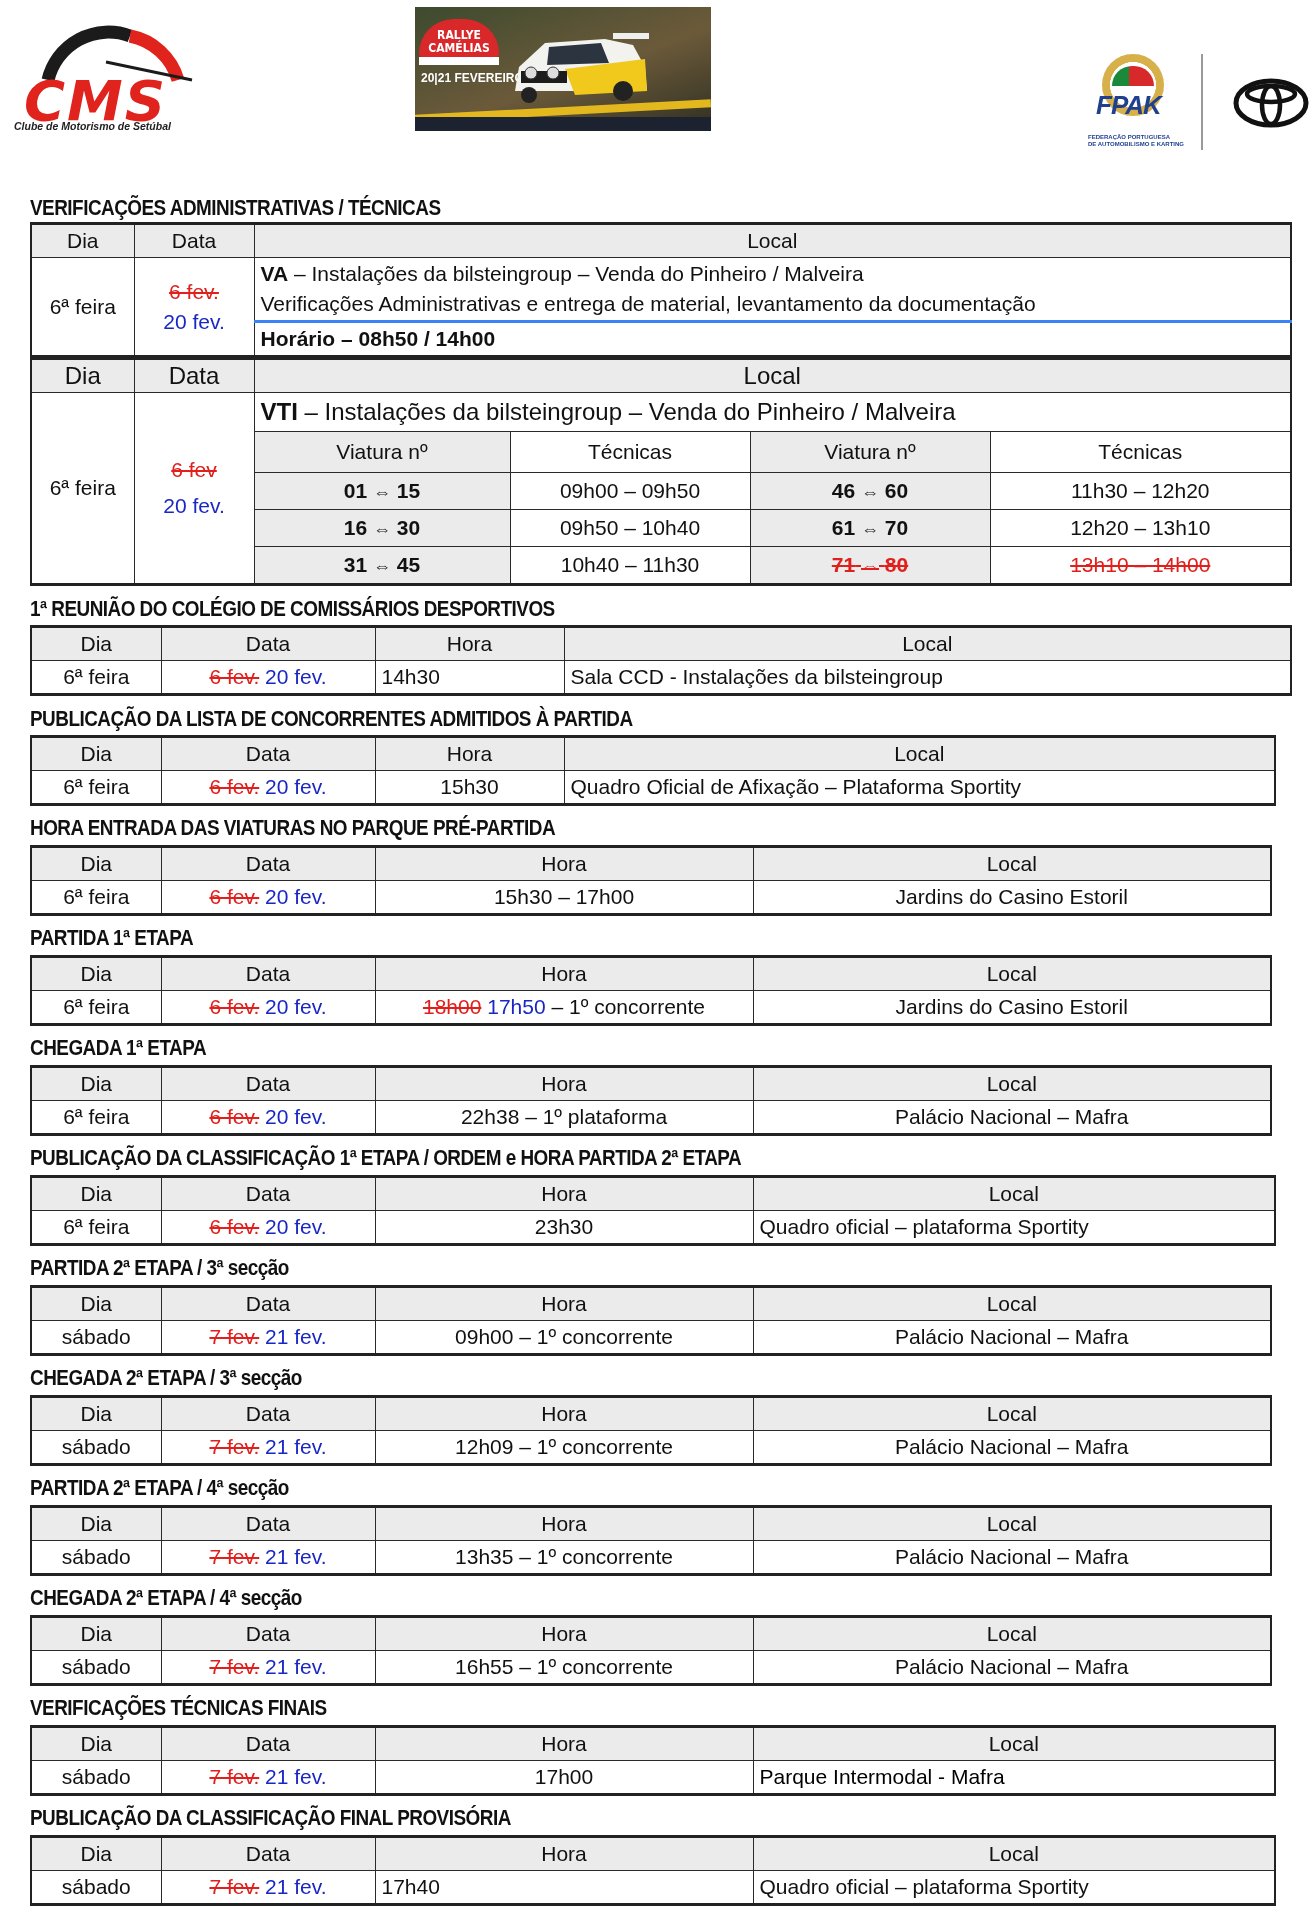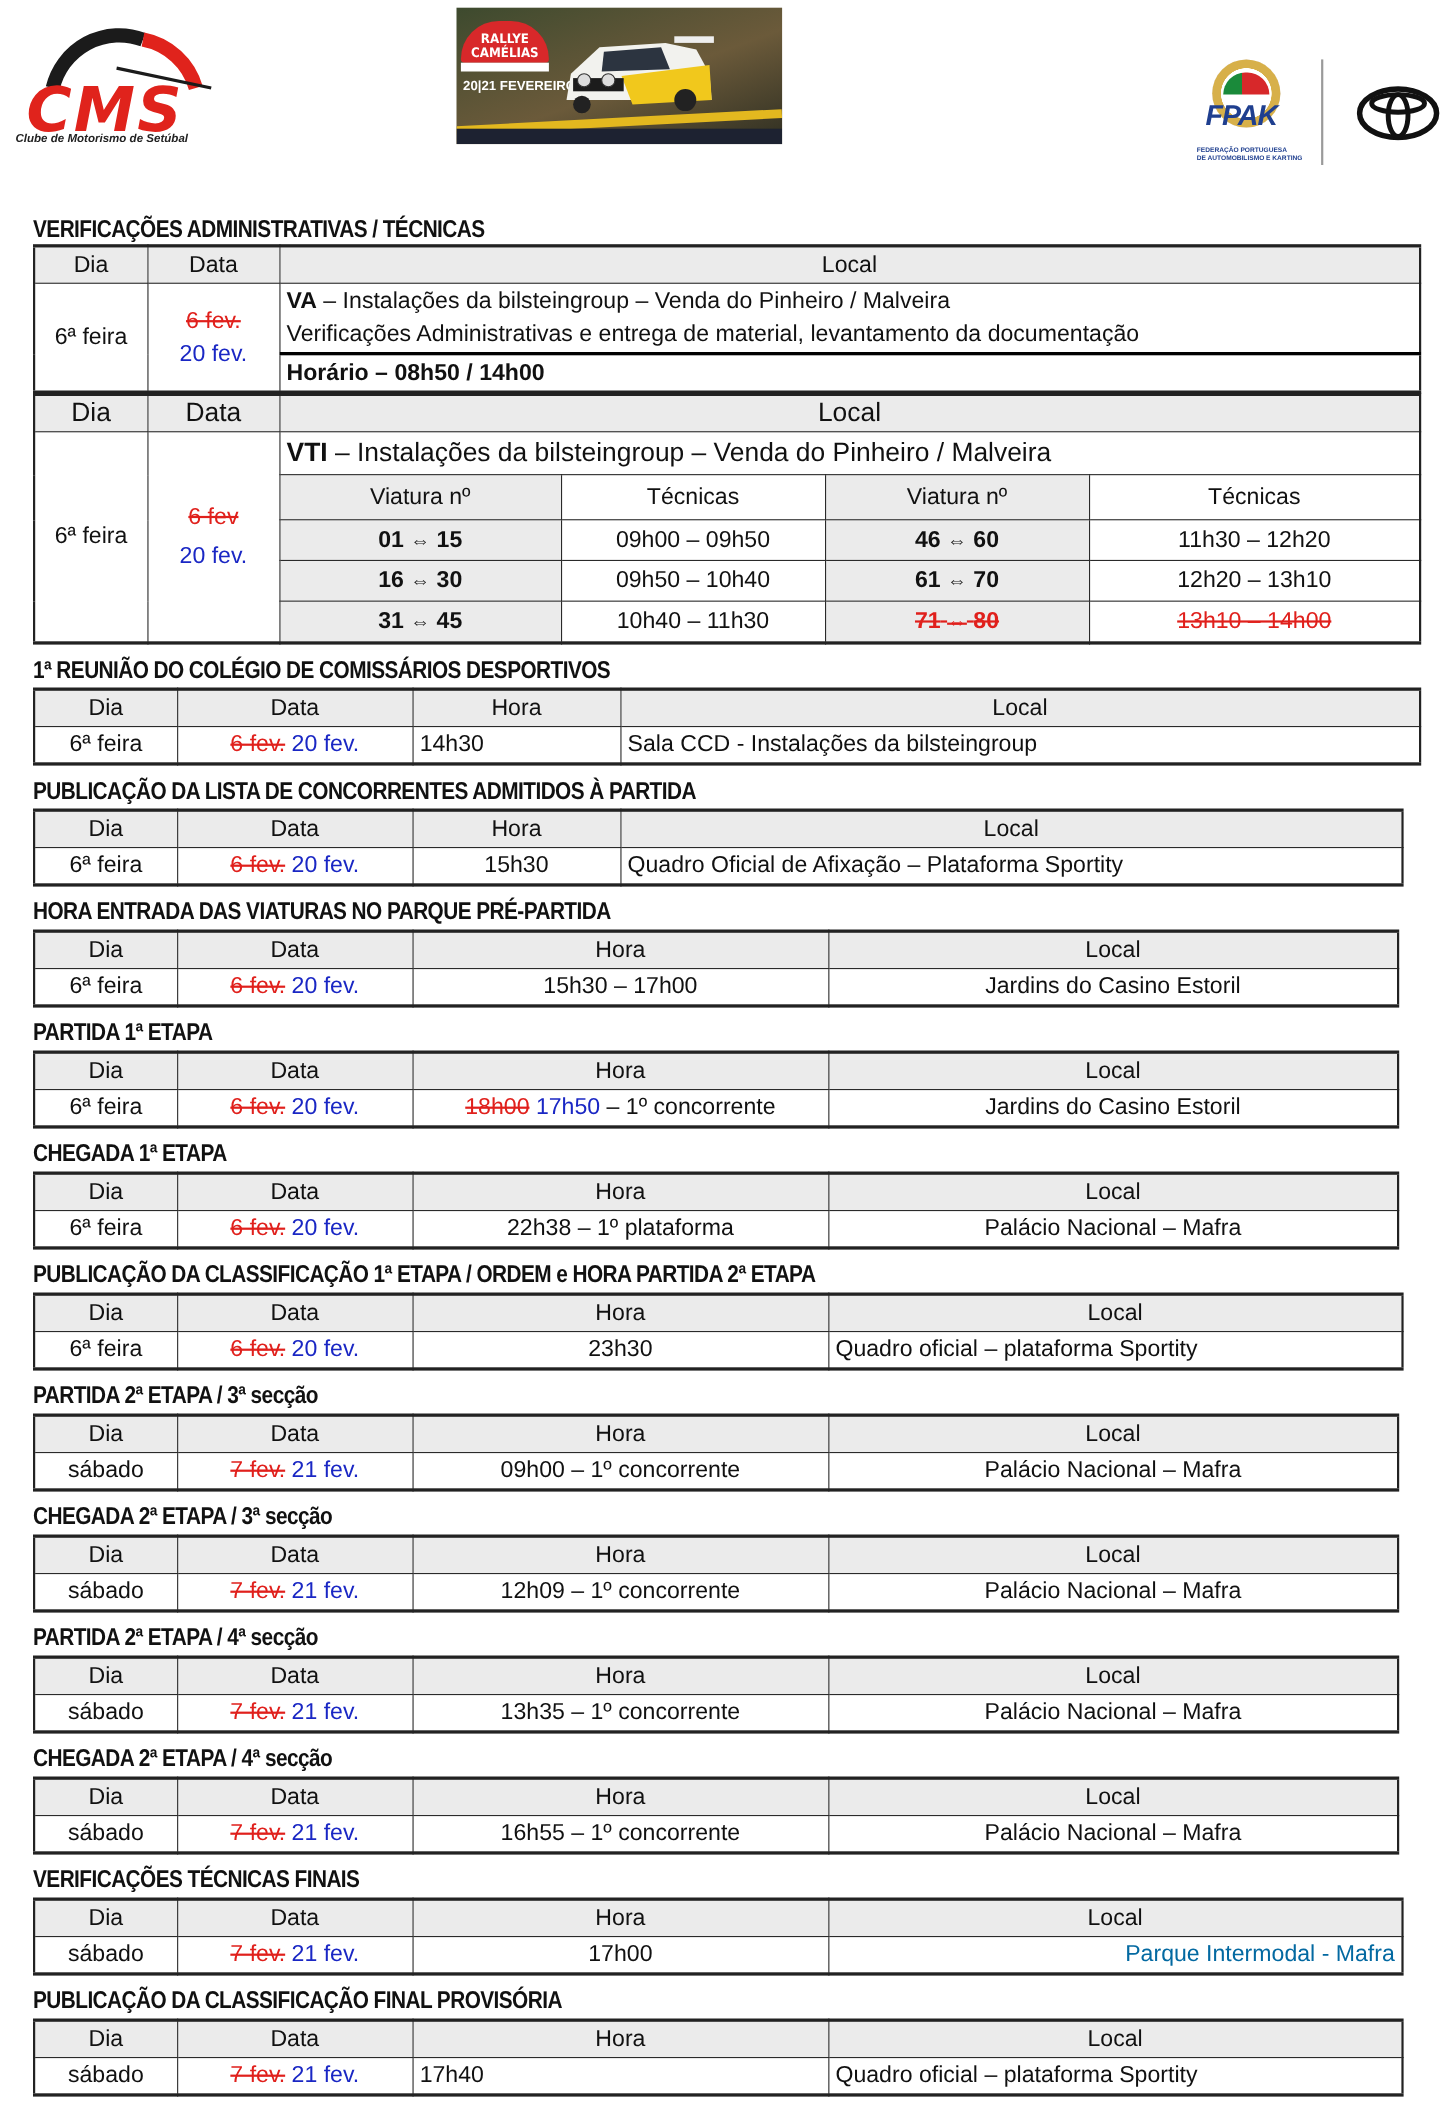--- a/index.html
+++ b/index.html
@@ -117,21 +117,21 @@
     <td>Dia</td>
     <td>Data</td>
     <td>Local</td>
   </tr>
   <tr>
     <td rowspan="2" style="height:96px;">6ª feira</td>
     <td rowspan="2" style="line-height:30px;">
       <span class="old">6 fev.</span><br>
       <span class="new">20 fev.</span>
     </td>
-    <td class="left" style="height:62px; line-height:30px; border-bottom:3px solid #000000;">
+    <td class="left" style="height:62px; line-height:30px; border-bottom:3px solid #3b82f6;">
       <b>VA</b><span> – Instalações da bilsteingroup – Venda do Pinheiro / Malveira</span><br>
       <span>Verificações Administrativas e entrega de material, levantamento da documentação</span>
     </td>
   </tr>
   <tr>
     <td class="left" style="height:32px;"><b>Horário – 08h50 / 14h00</b></td>
   </tr>
 </tbody>
   </table>
 
@@ -430,21 +430,21 @@
         <tr class="head">
           <td>Dia</td>
           <td>Data</td>
           <td>Hora</td>
           <td>Local</td>
         </tr>
         <tr>
           <td>sábado</td>
           <td><span class="old">7 fev.</span> <span class="new">21 fev.</span></td>
           <td style="text-align:center"><span>17h00</span></td>
-          <td style="text-align:right;color:#0369a1;">Parque Intermodal - Mafra</td>
+          <td style="text-align:left;color:#000000;">Parque Intermodal - Mafra</td>
         </tr>
       </tbody>
     </table>
     <div class="sec-title" style="top: 1805px; transform: scaleX(0.86);">PUBLICAÇÃO DA CLASSIFICAÇÃO  FINAL PROVISÓRIA</div>
     <table class="sched" style="left: 30px; top: 1835px; width: 1246px;">
       <colgroup>
         <col style="width:130px">
         <col style="width:214px">
         <col style="width:378px">
         <col>

